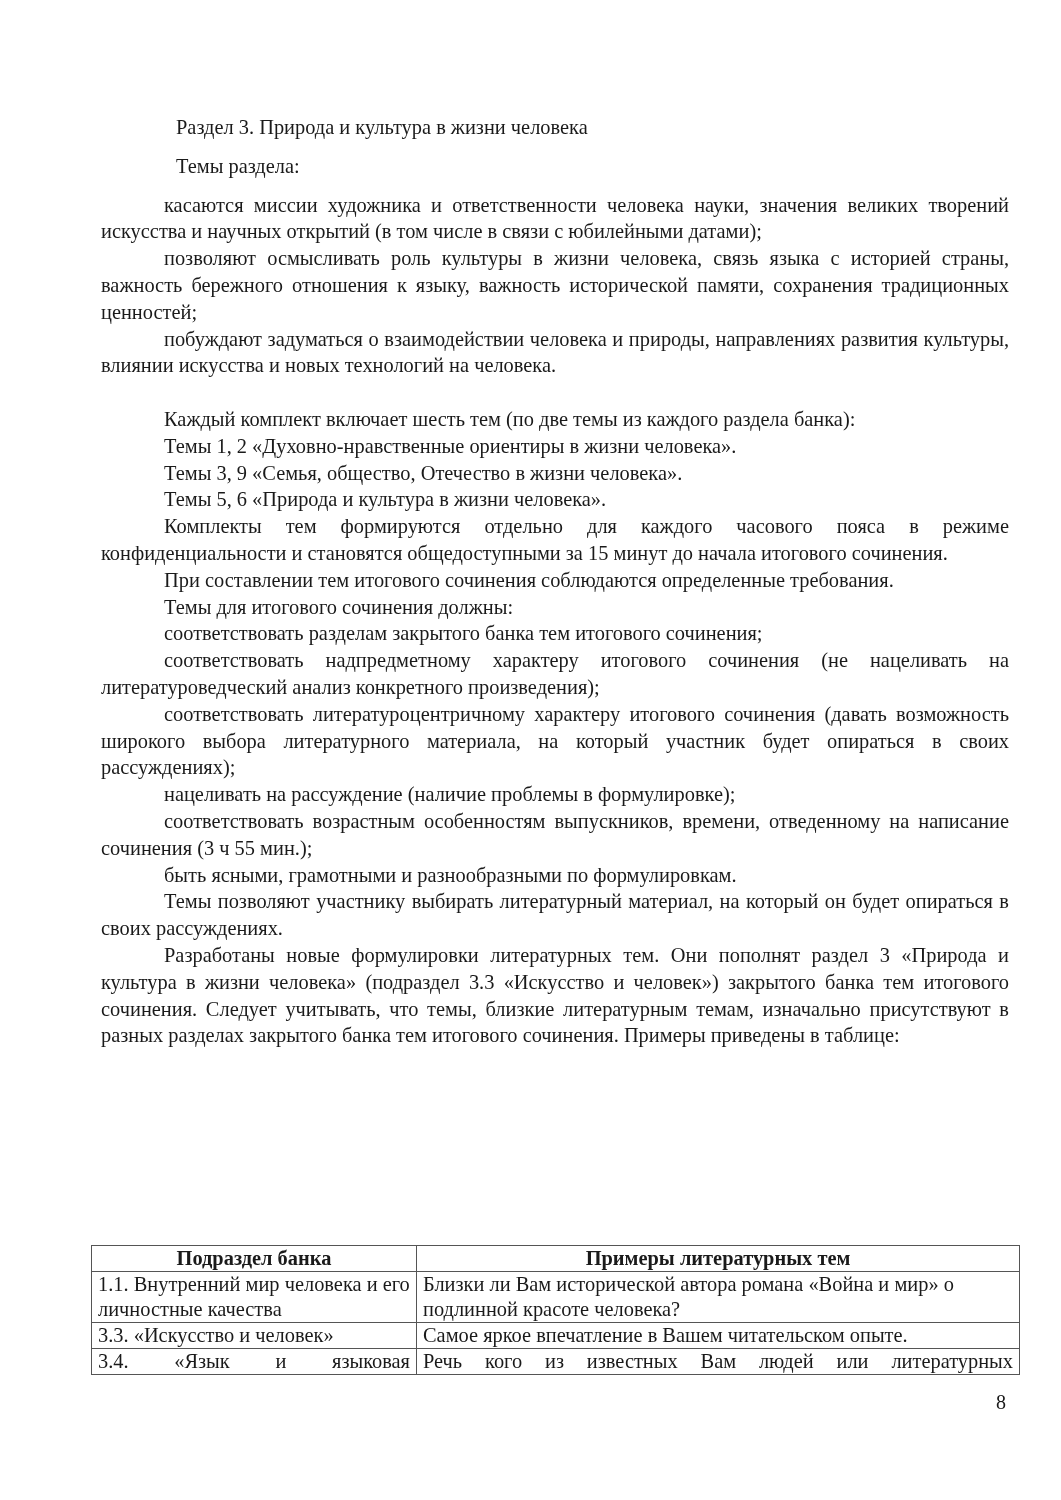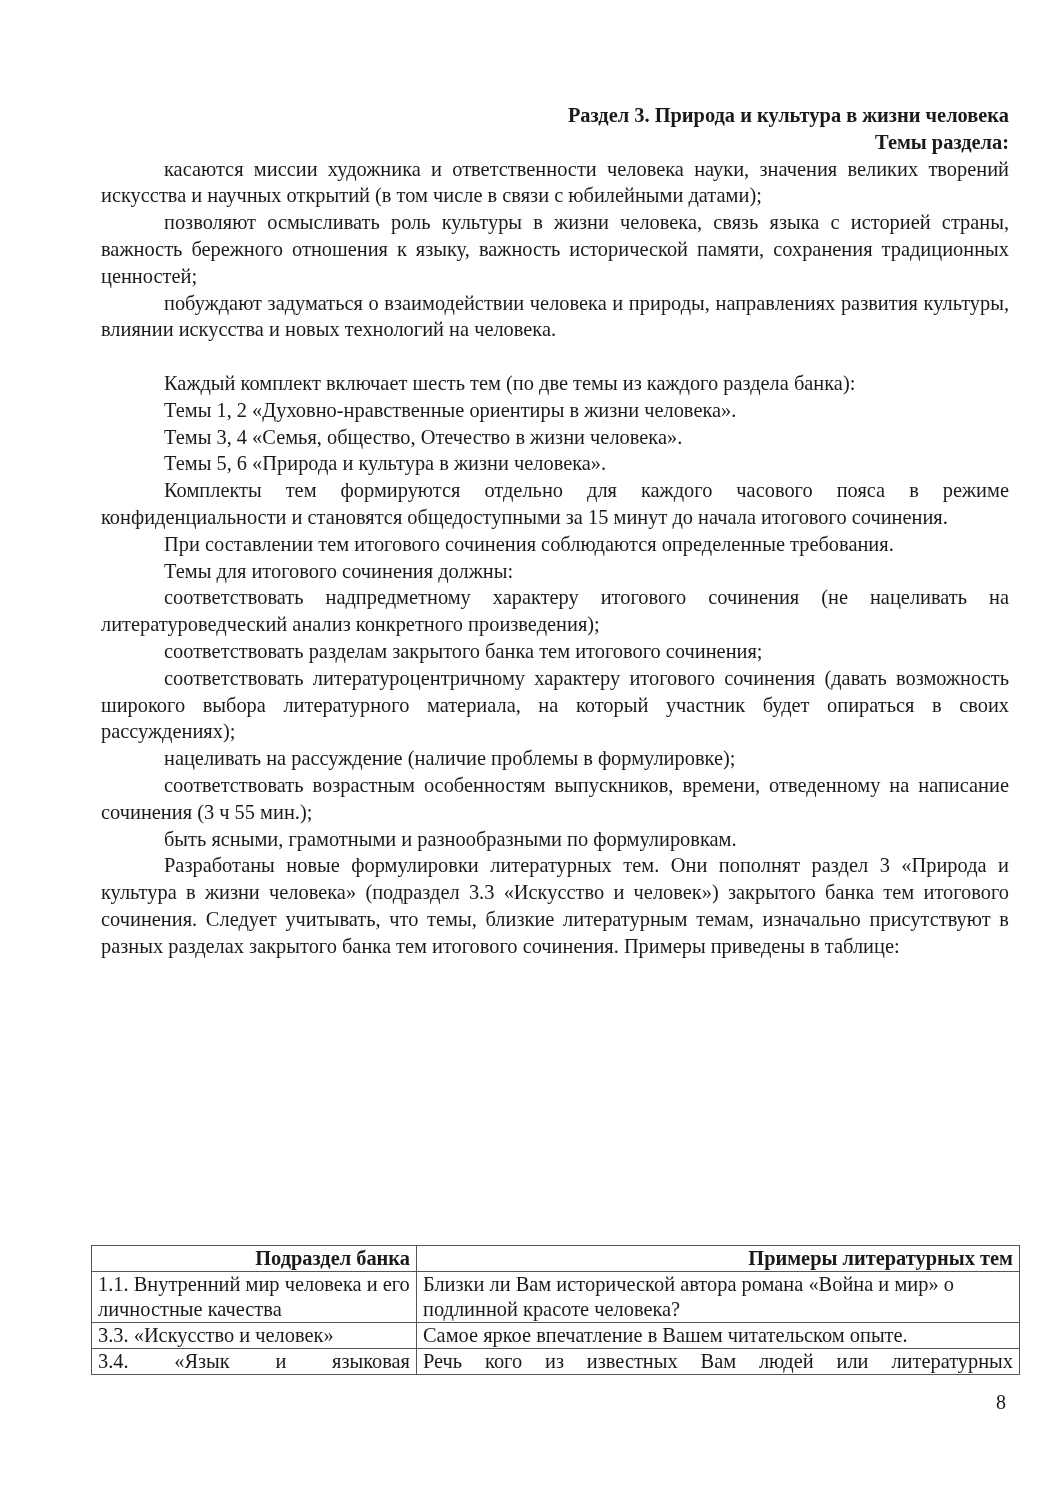--- a/index.html
+++ b/index.html
@@ -3,61 +3,62 @@
 <meta charset="utf-8">
 <style>
   html, body { margin: 0; padding: 0; background: #ffffff; }
   body { width: 1061px; height: 1500px; position: relative; overflow: hidden; }
   .page {
     position: absolute; left: 101px; top: 102px; width: 908px;
     font-family: "Liberation Serif", serif; font-size: 20.4px; line-height: 26.8px;
     color: #1a1a1a;
   }
   .p { margin: 0; text-align: justify; text-indent: 63px; }
-  .h { font-weight: bold; text-indent: 63px; margin: 0; text-align: right; }
+  .h { font-weight: normal; text-indent: 63px; margin: 12px; }
   .gap { height: 26.8px; }
   table.bank {
     position: absolute; left: 91px; top: 1245px; width: 929px;
     border-collapse: collapse; font-family: "Liberation Serif", serif;
     font-size: 20.4px; line-height: 25px; color: #1a1a1a;
   }
   table.bank td, table.bank th {
     border: 1.5px solid #555; padding: 0 6px; vertical-align: top; text-align: left;
   }
-  table.bank th { font-weight: bold; text-align: right; }
+  table.bank th { font-weight: bold; text-align: center; }
   table.bank td.c1 { width: 312px; margin-top: 48px; }
   table.bank td.just { text-align: justify; text-align-last: justify; }
   .pagenum {
     position: absolute; left: 996px; top: 1391px; font-family: "Liberation Serif", serif;
     font-size: 20px; color: #1a1a1a;
   }
 </style>
 </head>
 <body>
 
 <div class="page">
   <p class="h">Раздел 3. Природа и культура в жизни человека</p>
   <p class="h">Темы раздела:</p>
   <p class="p">касаются миссии художника и ответственности человека науки, значения великих творений искусства и научных открытий (в том числе в связи с юбилейными датами);</p>
   <p class="p">позволяют осмысливать роль культуры в жизни человека, связь языка с историей страны, важность бережного отношения к языку, важность исторической памяти, сохранения традиционных ценностей;</p>
   <p class="p">побуждают задуматься о взаимодействии человека и природы, направлениях развития культуры, влиянии искусства и новых технологий на человека.</p>
   <div class="gap"></div>
   <p class="p">Каждый комплект включает шесть тем (по две темы из каждого раздела банка):</p>
   <p class="p">Темы 1, 2 «Духовно-нравственные ориентиры в жизни человека».</p>
-  <p class="p">Темы 3, 4 «Семья, общество, Отечество в жизни человека».</p>
+  <p class="p">Темы 3, 9 «Семья, общество, Отечество в жизни человека».</p>
   <p class="p">Темы 5, 6 «Природа и культура в жизни человека».</p>
   <p class="p">Комплекты тем формируются отдельно для каждого часового пояса в режиме конфиденциальности и становятся общедоступными за 15 минут до начала итогового сочинения.</p>
   <p class="p">При составлении тем итогового сочинения соблюдаются определенные требования.</p>
   <p class="p">Темы для итогового сочинения должны:</p>
+  <p class="p">соответствовать разделам закрытого банка тем итогового сочинения;</p>
   <p class="p">соответствовать надпредметному характеру итогового сочинения (не нацеливать на литературоведческий анализ конкретного произведения);</p>
-  <p class="p">соответствовать разделам закрытого банка тем итогового сочинения;</p>
   <p class="p">соответствовать литературоцентричному характеру итогового сочинения (давать возможность широкого выбора литературного материала, на который участник будет опираться в своих рассуждениях);</p>
   <p class="p">нацеливать на рассуждение (наличие проблемы в формулировке);</p>
   <p class="p">соответствовать возрастным особенностям выпускников, времени, отведенному на написание сочинения (3 ч 55 мин.);</p>
   <p class="p">быть ясными, грамотными и разнообразными по формулировкам.</p>
+  <p class="p">Темы позволяют участнику выбирать литературный материал, на который он будет опираться в своих рассуждениях.</p>
   <p class="p">Разработаны новые формулировки литературных тем. Они пополнят раздел 3 «Природа и культура в жизни человека» (подраздел 3.3 «Искусство и человек») закрытого банка тем итогового сочинения. Следует учитывать, что темы, близкие литературным темам, изначально присутствуют в разных разделах закрытого банка тем итогового сочинения. Примеры приведены в таблице:</p>
 </div>
 
 <table class="bank">
   <tbody>
       <tr>
     <th>Подраздел банка</th>
     <th>Примеры литературных тем</th>
   </tr>
   <tr>

